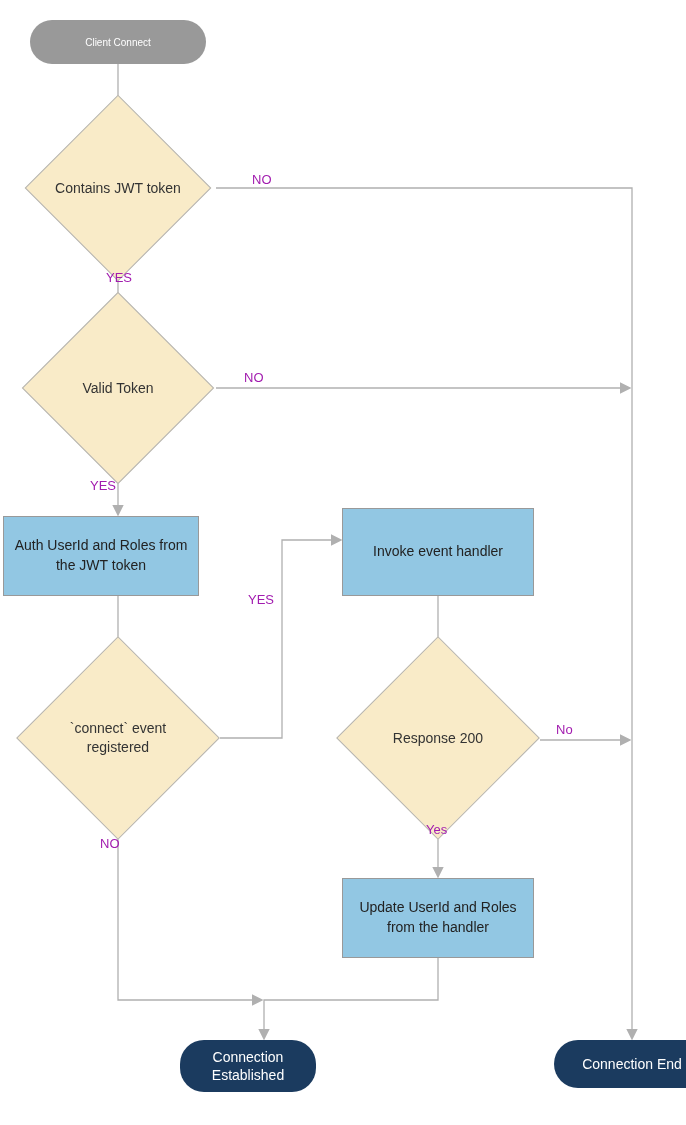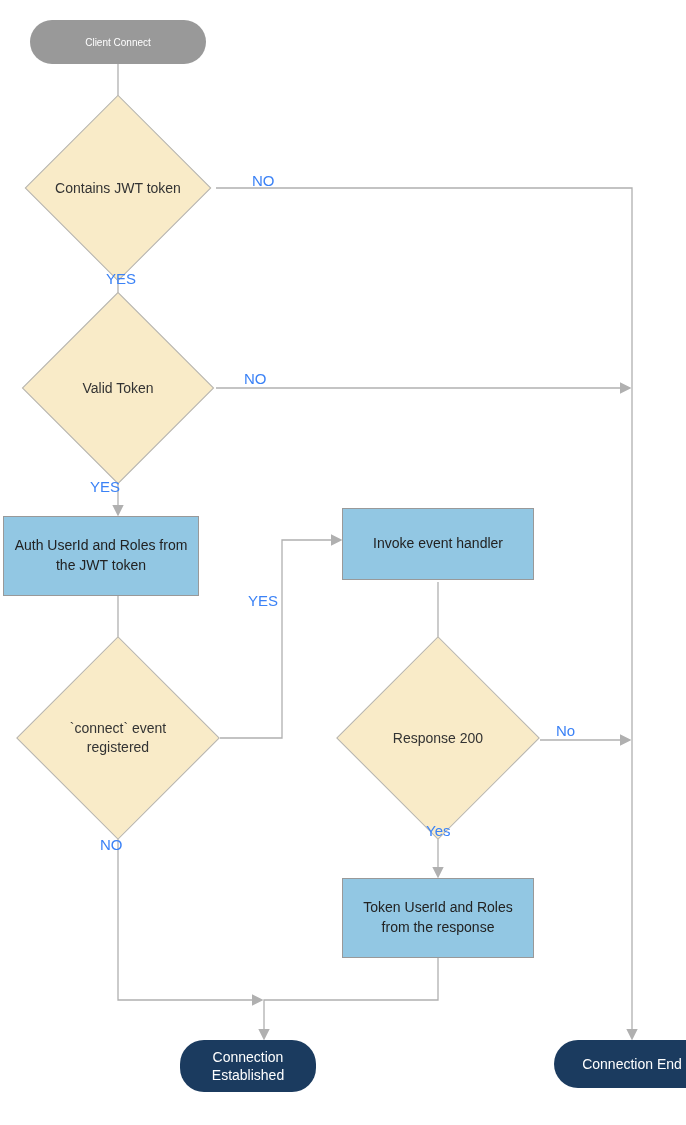--- a/index.html
+++ b/index.html
@@ -62,22 +62,22 @@
       align-items: center;
       justify-content: center;
       text-align: center;
       font-size: 14px;
       color: #222;
       padding: 8px 10px;
       line-height: 1.4;
     }
     .lbl {
       position: absolute;
-      font-size: 15px;
-      color: #3b82f6;
+      font-size: 13px;
+      color: #a21caf;
     }
     svg.edges { position: absolute; top: 0; left: 0; }
   </style>
 </head>
 <body>
 
 <svg class="edges" width="686" height="1125">
   <defs>
     <marker id="ah" viewBox="0 0 10 10" refX="8" refY="5" markerWidth="9" markerHeight="9" orient="auto-start-reverse">
       <path d="M 0 0 L 10 5 L 0 10 z" fill="#b0b0b0"></path>
@@ -136,34 +136,34 @@
 </div>
 
 <div class="decision" style="left:46px; top:666px; width:144px; height:144px;">
   <div class="inner">
       <span>`connect` event registered</span>
     </div>
 </div>
 <div class="lbl" style="left:248px; top:592px;">YES</div>
 <div class="lbl" style="left:100px; top:836px;">NO</div>
 
-<div class="process" style="left:342px; top:508px; width:192px; height:72px;">
+<div class="process" style="left:342px; top:508px; width:192px; height:88px;">
   <span>Invoke event handler</span>
 </div>
 
 <div class="decision" style="left:366px; top:666px; width:144px; height:144px;">
   <div class="inner">
       <span>Response 200</span>
     </div>
 </div>
 <div class="lbl" style="left:426px; top:822px;">Yes</div>
 <div class="lbl" style="left:556px; top:722px;">No</div>
 
 <div class="process" style="left:342px; top:878px; width:192px; height:80px;">
-  <span>Token UserId and Roles from the response</span>
+  <span>Update UserId and Roles from the handler</span>
 </div>
 
 <div class="terminal-end" style="left:180px; top:1040px; width:136px; height:52px;">
   <span>Connection Established</span>
 </div>
 
 <div class="terminal-end" style="left:554px; top:1040px; width:156px; height:48px;">
   <span>Connection End</span>
 </div>
 

